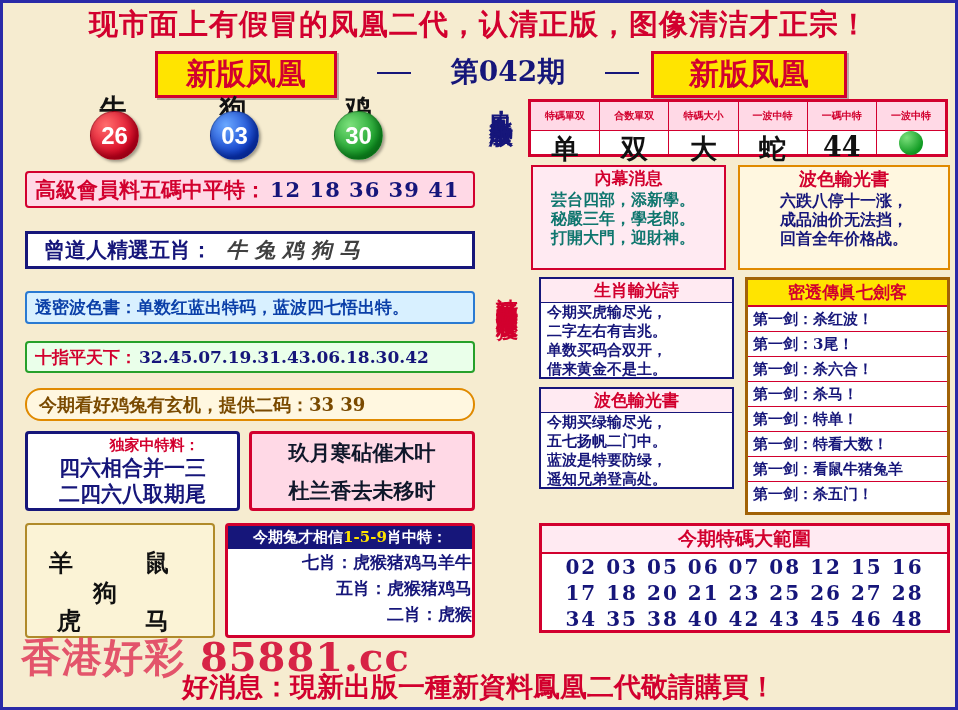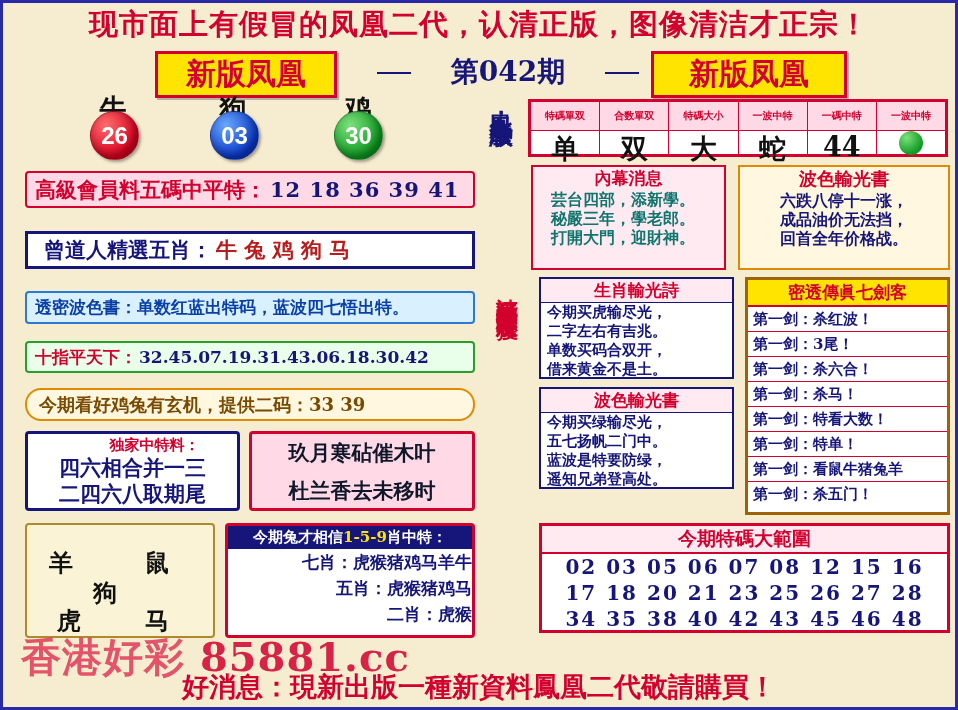--- a/index.html
+++ b/index.html
@@ -79,21 +79,21 @@
     left:22px;top:168px;width:450px;height:37px;
     background:#ffd9e6;border:2px solid #d2002e;border-radius:4px;
     padding-left:8px;font-size:21px;color:#d2002e;
   }
   #box-vip .nums{color:#16167a;margin-left:4px;letter-spacing:1px;}
   #box-five{
     left:22px;top:228px;width:450px;height:38px;
     background:#ffffff;border:3px solid #16167a;border-radius:0;
     padding-left:16px;font-size:21px;color:#16167a;
   }
-  #box-five .v{color:#b91c1c;margin-left:4px;}
+  #box-five .v{color:#404040;margin-left:14px;font-style:italic;}
   #box-wave{
     left:22px;top:288px;width:450px;height:33px;
     background:#d8f0ff;border:2px solid #2a7ad2;border-radius:4px;
     padding-left:8px;font-size:17px;color:#0a3fa8;
   }
   #box-ten{
     left:22px;top:338px;width:450px;height:32px;
     background:#eaffea;border:2px solid #26a02a;border-radius:4px;
     padding-left:8px;font-size:17px;color:#16167a;
   }
@@ -385,22 +385,22 @@
     <div class="l">蓝波是特要防绿，</div>
     <div class="l">遥知兄弟登高处。</div>
   </div>
 
   <div id="box-seven">
     <div class="t">密透傳眞七劍客</div>
     <div class="row">第一剑：杀红波！</div>
     <div class="row">第一剑：3尾！</div>
     <div class="row">第一剑：杀六合！</div>
     <div class="row">第一剑：杀马！</div>
+    <div class="row">第一剑：特单！</div>
     <div class="row">第一剑：特看大数！</div>
-    <div class="row">第一剑：特单！</div>
     <div class="row">第一剑：看鼠牛猪兔羊</div>
     <div class="row">第一剑：杀五门！</div>
   </div>
 
   <div id="box-range">
     <div class="t">今期特碼大範圍</div>
     <div class="l">02 03 05 06 07 08 12 15 16</div>
     <div class="l">17 18 20 21 23 25 26 27 28</div>
     <div class="l">34 35 38 40 42 43 45 46 48</div>
   </div>

